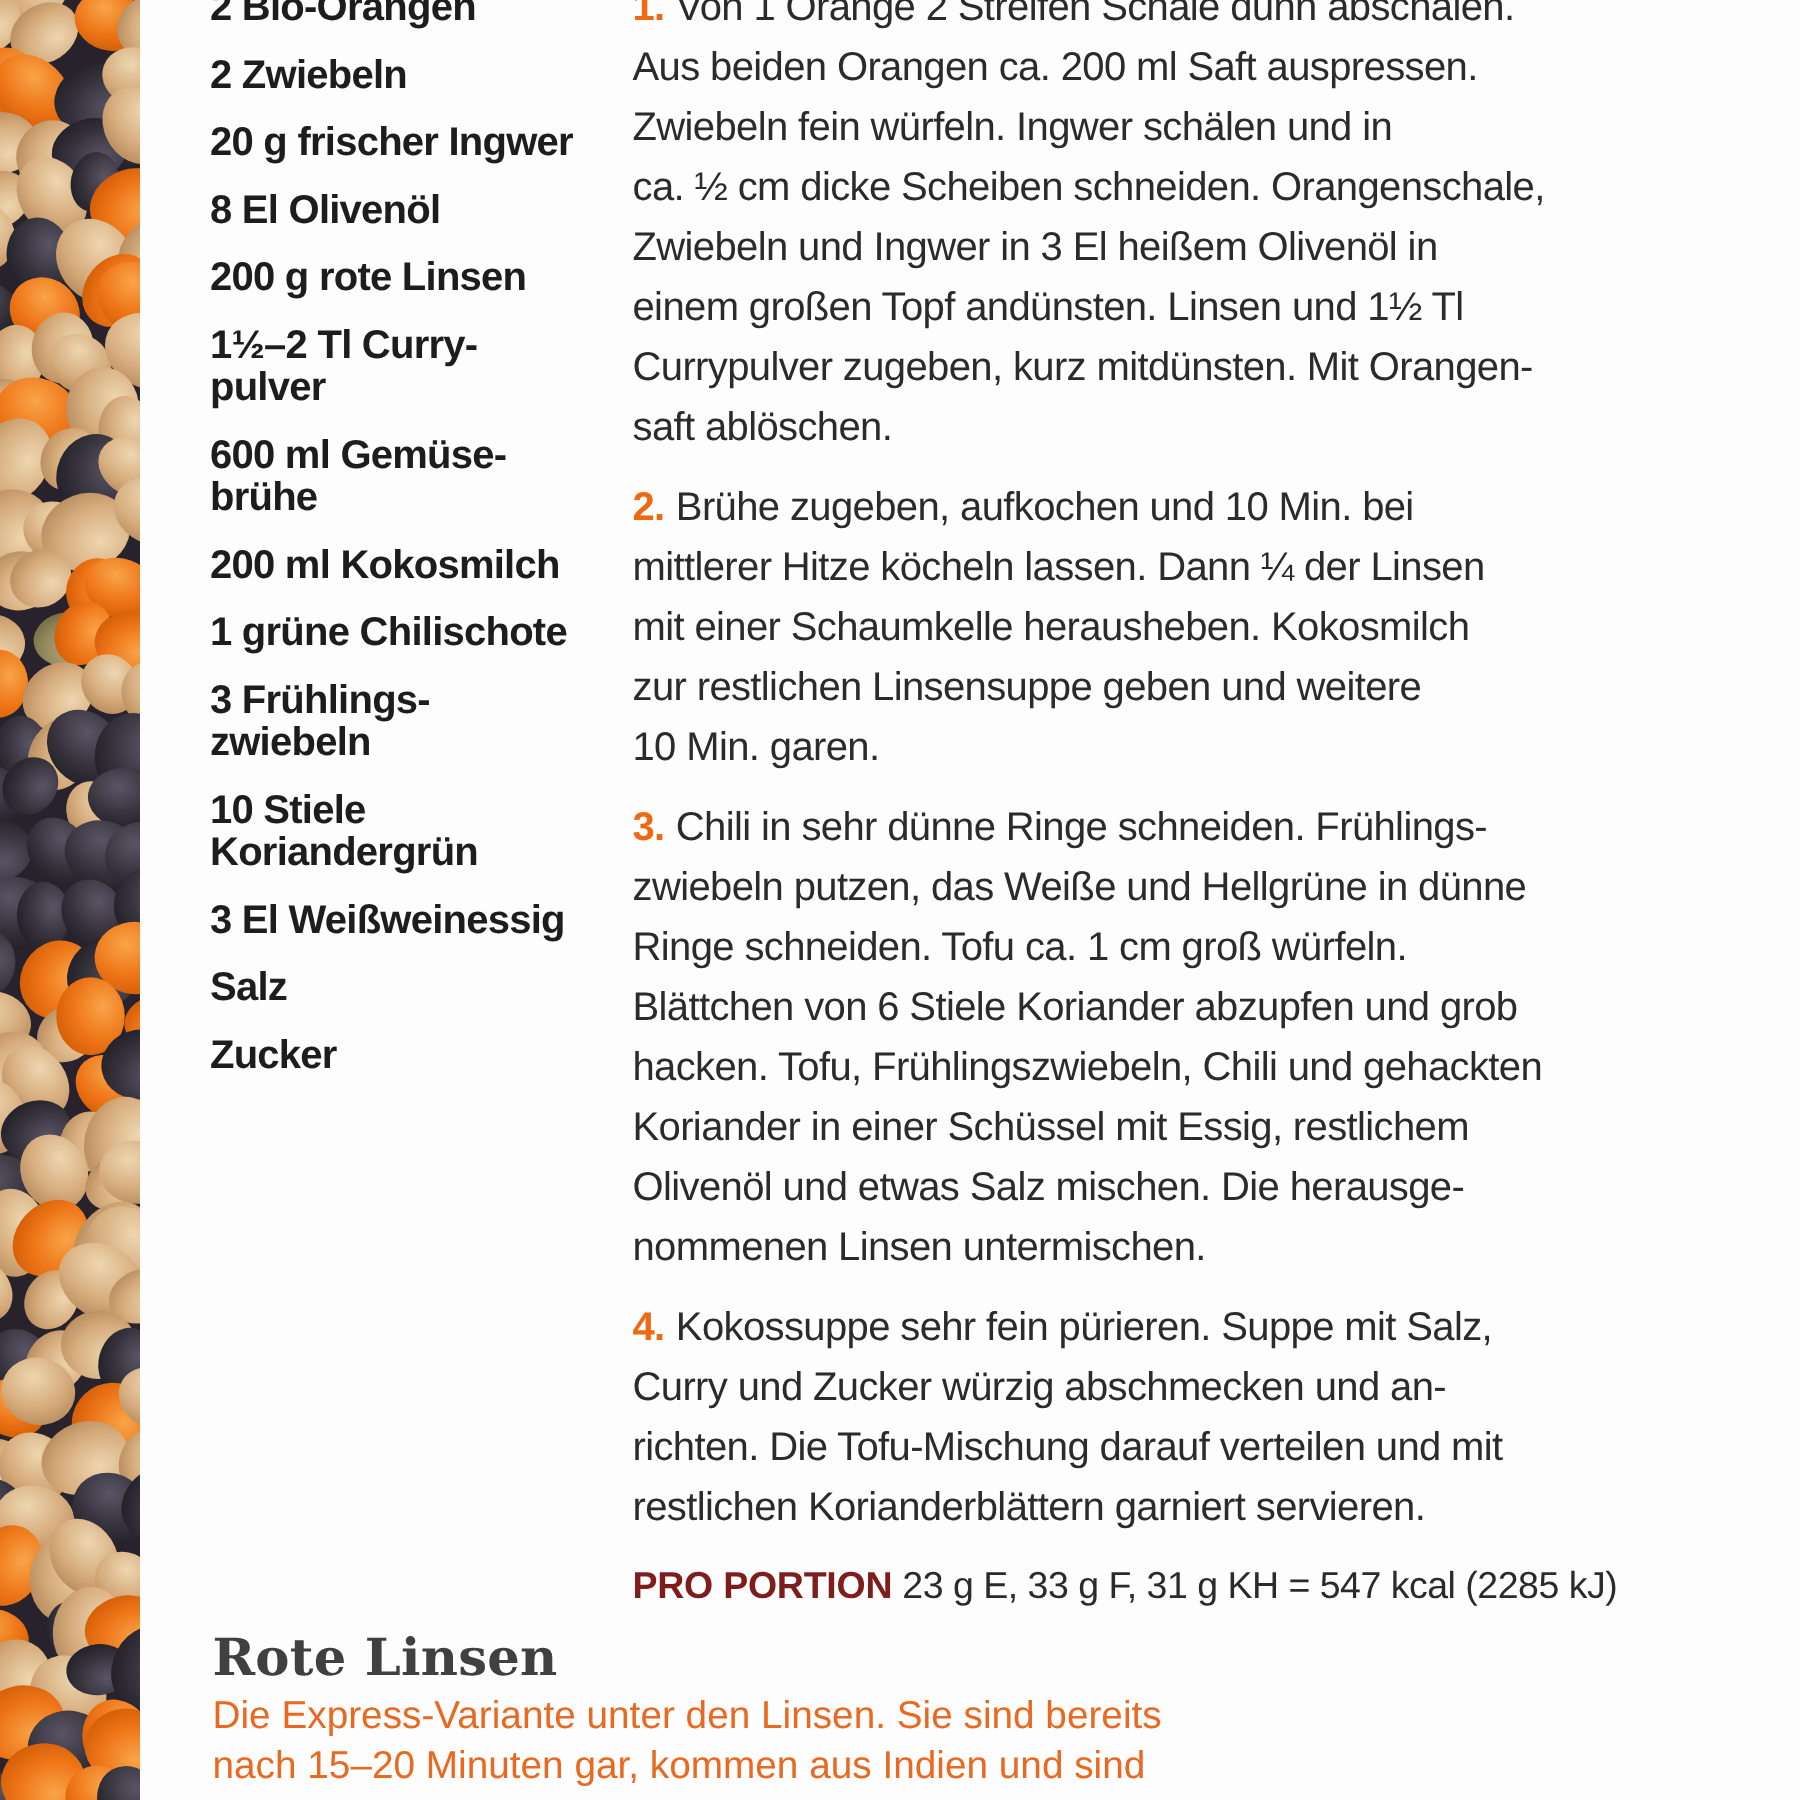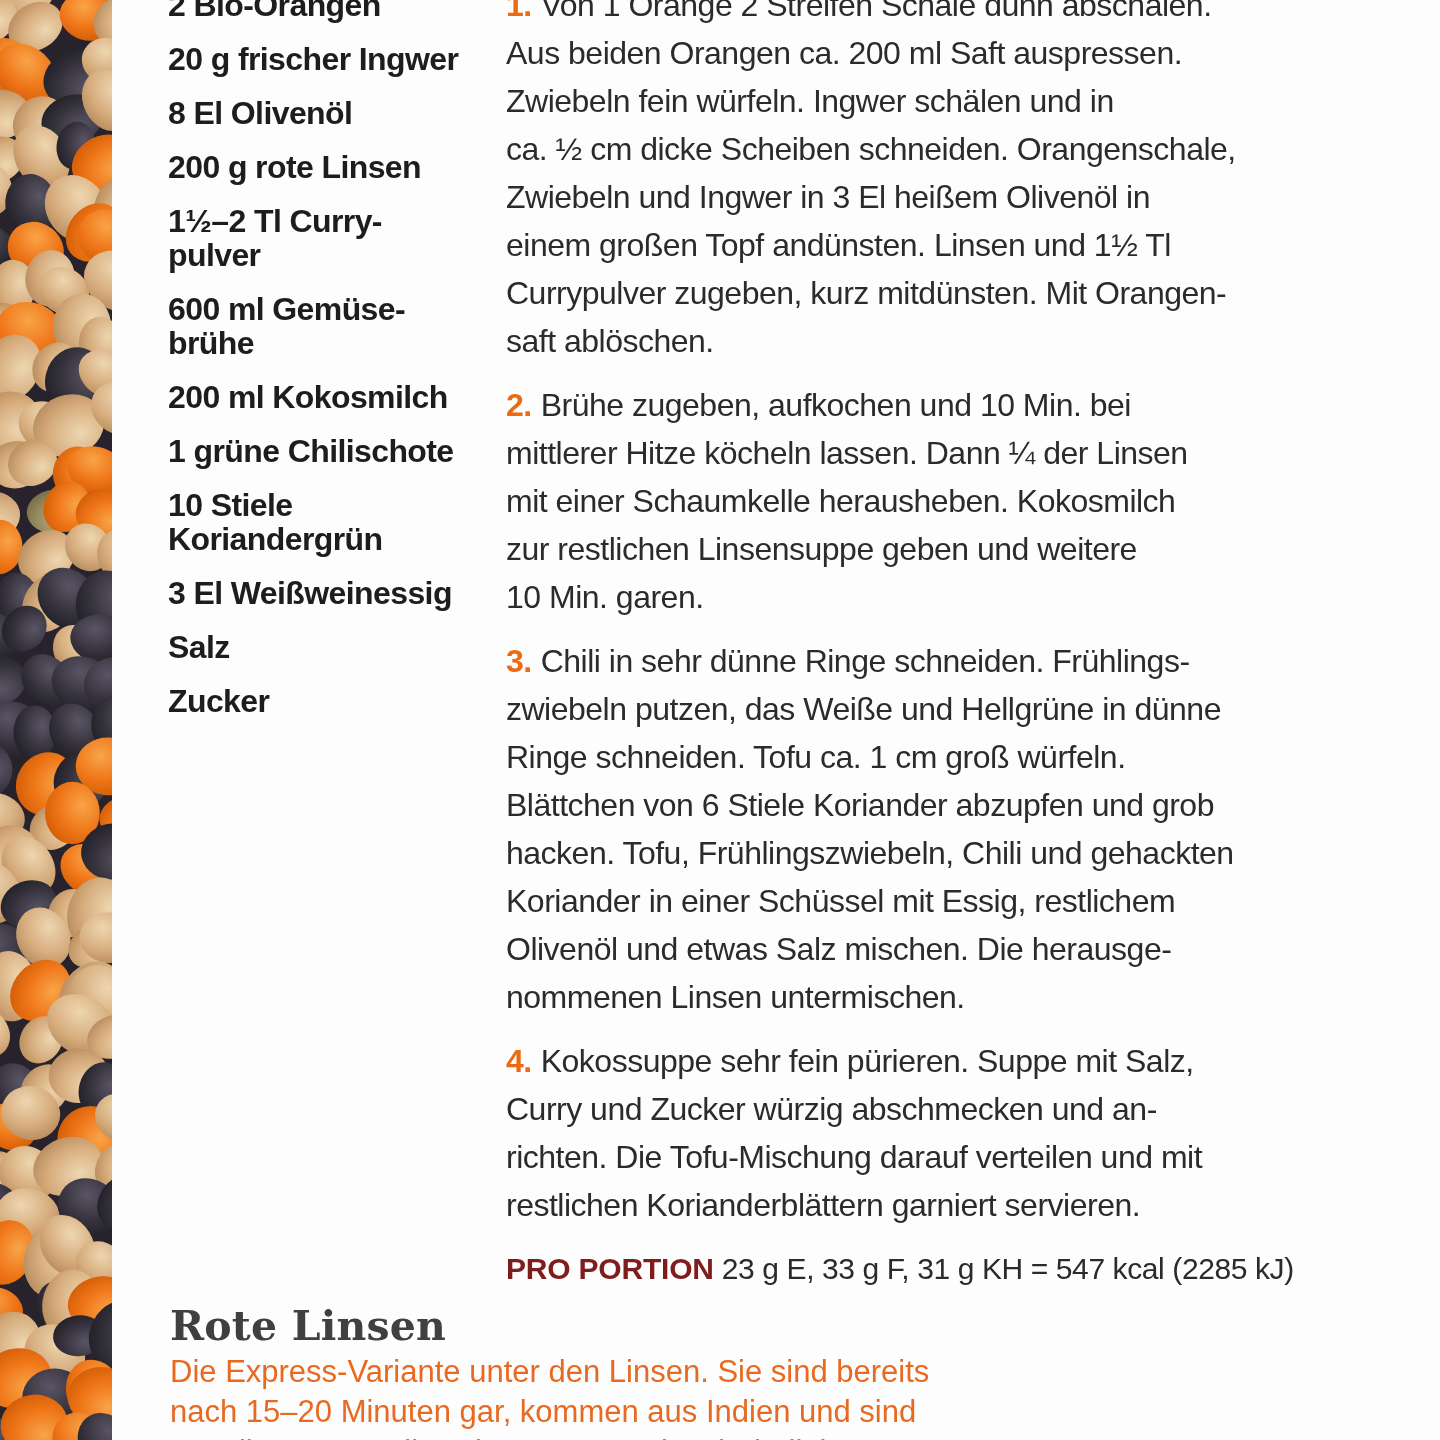--- a/index.html
+++ b/index.html
@@ -197,29 +197,32 @@
         <ellipse cx="100.7" cy="1396.8" rx="33.0" ry="29.9" transform="rotate(180 100.7 1396.8)" fill="url(#gOrange)"></ellipse>
         <ellipse cx="-4.3" cy="1443.1" rx="28.7" ry="23.7" transform="rotate(45 -4.3 1443.1)" fill="url(#gDark)"></ellipse>
         <ellipse cx="34.5" cy="1425.0" rx="33.7" ry="30.4" transform="rotate(175 34.5 1425.0)" fill="url(#gOrange)"></ellipse>
         <ellipse cx="80.6" cy="1440.8" rx="29.7" ry="26.9" transform="rotate(46 80.6 1440.8)" fill="url(#gOrange)"></ellipse>
         <ellipse cx="103.8" cy="1441.1" rx="29.1" ry="25.1" transform="rotate(61 103.8 1441.1)" fill="url(#gDark)"></ellipse>
       </g>
   </svg>
 
   <ul class="ingredients" id="ing-list">
       <li>2 Bio-Orangen</li>
+      <li>2 Zwiebeln</li>
       <li>20 g frischer Ingwer</li>
       <li>8 El Olivenöl</li>
       <li>200 g rote Linsen</li>
       <li>1½–2 Tl Curry-
 pulver</li>
       <li>600 ml Gemüse-
 brühe</li>
       <li>200 ml Kokosmilch</li>
       <li>1 grüne Chilischote</li>
+      <li>3 Frühlings-
+zwiebeln</li>
       <li>10 Stiele
 Koriandergrün</li>
       <li>3 El Weißweinessig</li>
       <li>Salz</li>
       <li>Zucker</li>
     </ul>
 
   <div class="steps">
     <div id="steps-holder">
         <div class="step">

